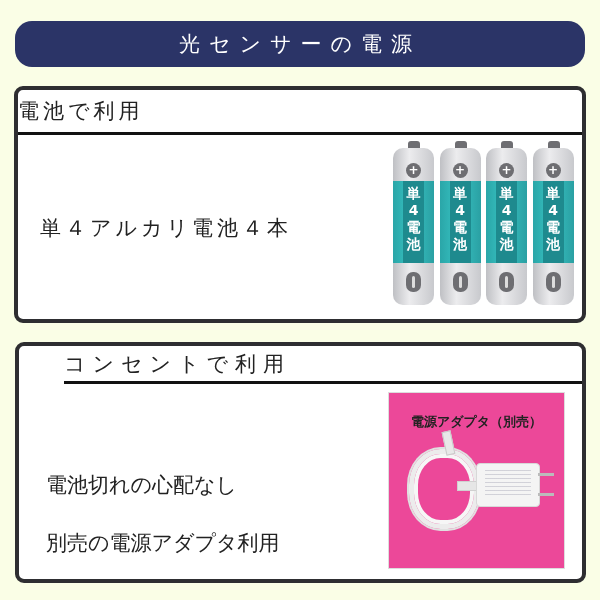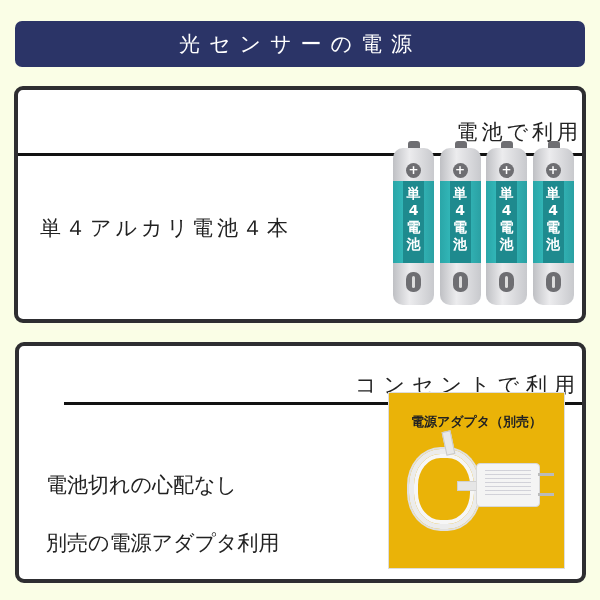--- a/index.html
+++ b/index.html
@@ -1,41 +1,41 @@
 <!DOCTYPE html>
 <html><head>
 <meta charset="utf-8">
 <style>
   html, body { margin:0; padding:0; }
   body { width:600px; height:600px; background:#fafee6; position:relative; overflow:hidden;
          font-family:"DejaVu Sans", sans-serif; color:#222; }
   .banner { position:absolute; left:15px; top:21px; width:570px; height:46px; background:#2b3467;
-            border-radius:7px; color:#fff; font-size:21px; letter-spacing:9px; text-align:center;
+            border-radius:17px; color:#fff; font-size:21px; letter-spacing:9px; text-align:center;
             line-height:46px; }
   .box { position:absolute; background:#fff; border:4px solid #2e2e31; border-radius:9px; box-sizing:border-box; }
   .box1 { left:14px; top:86px; width:572px; height:237px; }
   .box2 { left:15px; top:342px; width:571px; height:241px;padding-left:45px; }
-  .box-head { height:42px; border-bottom:3px solid #111; text-align:right; font-size:21px; letter-spacing:4px; line-height:42px;margin-top:21px; }
+  .box-head { height:42px; border-bottom:3px solid #111; text-align:left; font-size:21px; letter-spacing:4px; line-height:42px; }
   .box2 .box-head { height:35px; line-height:36px; letter-spacing:7px; }
   .line { position:absolute; font-size:21px; white-space:nowrap; }
   .batteries { position:absolute; left:375px; top:51px; width:180px; height:176px; display:flex; gap:6px; }
   .bat { width:41px; height:165px; position:relative; }
   .bat .cap { position:absolute; left:15px; top:0; width:12px; height:9px; background:#6e6e72; border-radius:3px 3px 0 0; }
   .bat .body { position:absolute; left:0; top:7px; width:41px; height:157px; border-radius:10px;
                background:linear-gradient(90deg,#bfc0c4,#ececee 40%,#c8c9cd); }
   .bat .band { position:absolute; left:0; top:40px; width:41px; height:82px;
                background:linear-gradient(90deg,#2aa6a8,#38c3c3 45%,#2aa0a3); }
   .bat .band-inner { position:absolute; left:10px; top:40px; width:21px; height:82px; background:#1e8a8e; }
   .bat .lbl { position:absolute; left:0; top:44px; width:41px; text-align:center; color:#fff; font-weight:bold;
               font-size:14px; line-height:17px; }
   .bat .plus { position:absolute; left:13px; top:22px; width:15px; height:15px; border-radius:50%; background:#6e6e72;
                color:#fff; font-size:12px; line-height:15px; text-align:center; font-weight:bold; }
   .bat .minus { position:absolute; left:13px; top:131px; width:15px; height:20px; border-radius:7px; background:#6e6e72; }
   .bat .minus::after { content:""; position:absolute; left:6px; top:4px; width:3px; height:12px; background:#ddd; border-radius:2px; }
-  .adapter-card { position:absolute; left:369px; top:46px; width:177px; height:177px; border:1px solid #ddd; background:#eab308; box-sizing:border-box; }
+  .adapter-card { position:absolute; left:369px; top:46px; width:177px; height:177px; border:1px solid #ddd; background:#ec4899; box-sizing:border-box; }
   .adapter-title { position:absolute; top:20px; width:100%; text-align:center; font-weight:bold; font-size:13px; }
   .adapter-caption { position:absolute; top:149px; width:100%; text-align:center; font-weight:bold; font-size:13px; }
   .coil { position:absolute; left:20px; top:56px; width:60px; height:70px; border:5px solid #ececec; border-radius:45%;
           box-shadow: inset 0 0 0 4px #f6f6f6, 0 0 0 2px #e0e0e0; }
   .plug { position:absolute; left:87px; top:70px; width:62px; height:42px; background:#f4f4f4; border:1px solid #d8d8d8; border-radius:4px; }
   .plug .txt { position:absolute; left:8px; top:6px; width:46px; height:28px;
                background:repeating-linear-gradient(180deg,#c9c9d2 0 1px,transparent 1px 4px); opacity:.8; }
   .prong { position:absolute; left:149px; width:16px; height:3px; background:#bbb; }
   .cable { position:absolute; left:68px; top:88px; width:20px; height:8px; background:#e6e6e6; border:1px solid #d0d0d0; }
   .tip { position:absolute; left:55px; top:38px; width:7px; height:22px; background:#e8e8e8; border:1px solid #c9c9c9; transform:rotate(-12deg); }

